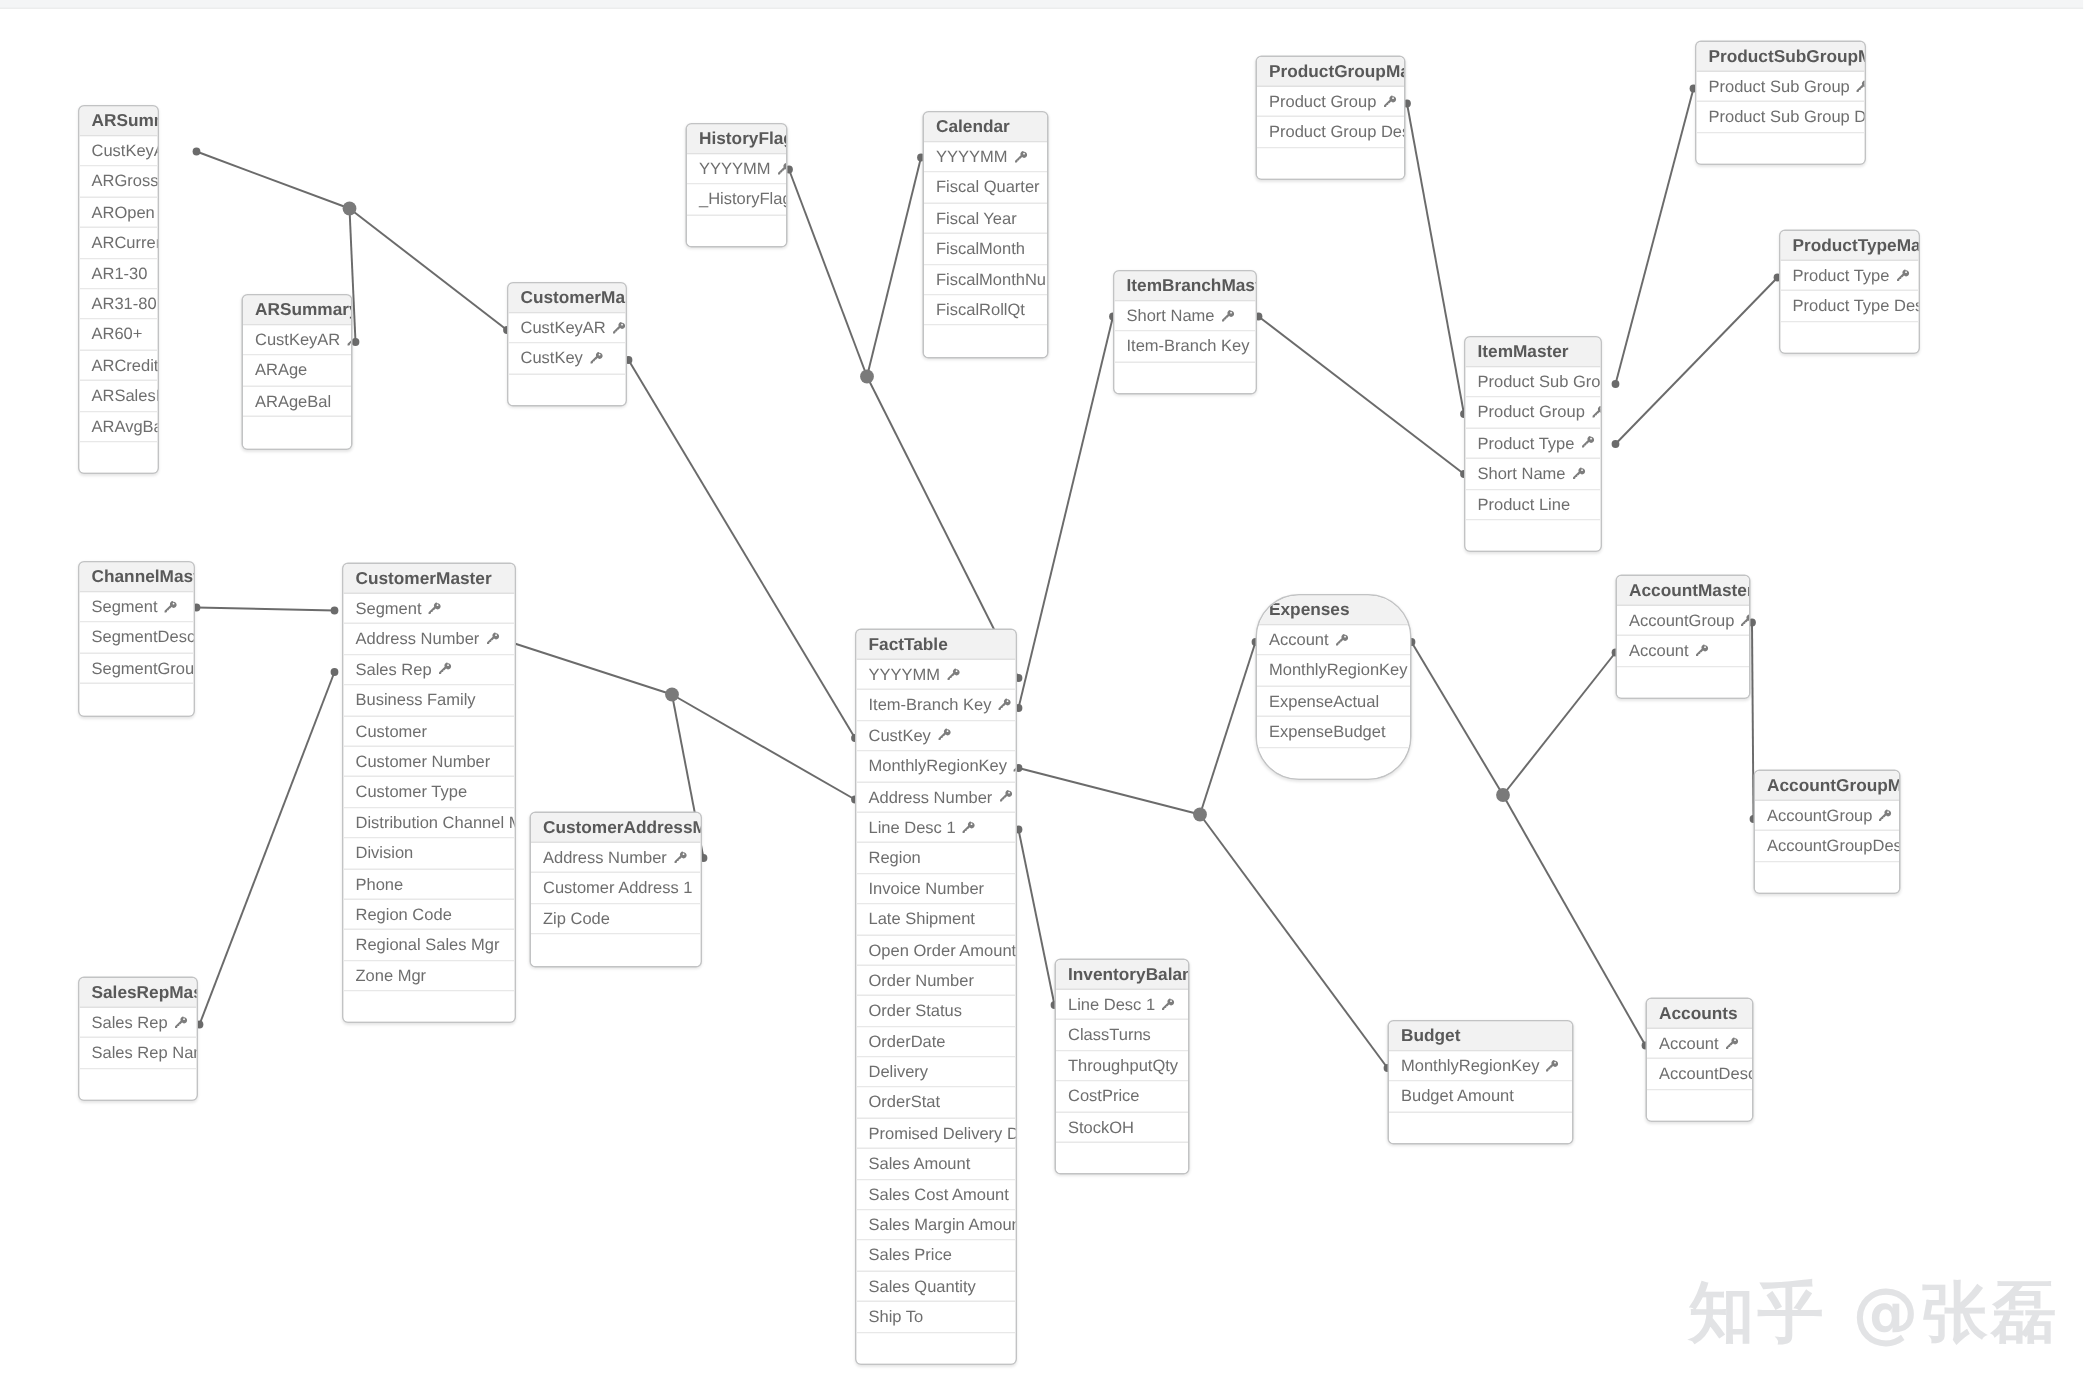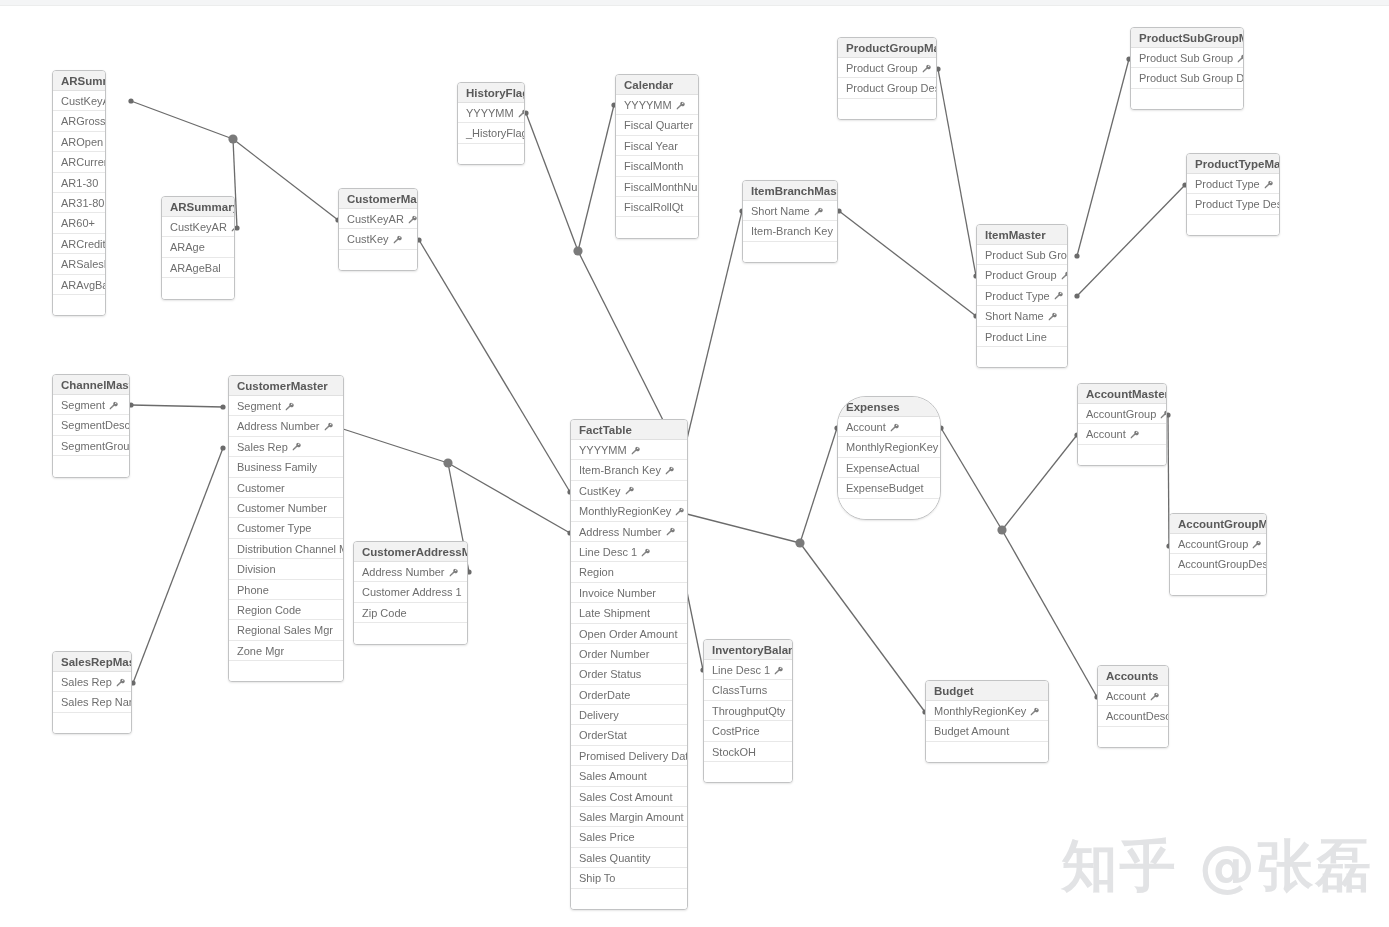--- a/index.html
+++ b/index.html
@@ -74,21 +74,21 @@
     vertical-align: middle;
     position: relative;
     top: -1px;
   }
   .key-icon svg { display: block; }
   .watermark {
     position: absolute;
     right: 16px;
     bottom: 22px;
     color: #e2e3e5;
-    font-size: 56px;
+    font-size: 44px;
     font-weight: bold;
     letter-spacing: 2px;
     font-family: "DejaVu Sans", sans-serif;
     user-select: none;
     white-space: nowrap;
   }
 </style>
 </head>
 <body>
 
@@ -343,21 +343,21 @@
       </div>
       <div class="table-box" style="left: 52px; top: 651px; width: 80px;">
         <div class="table-title">SalesRepMaster</div>
         <div class="field-row"><span>Sales Rep</span><span class="key-icon"><svg width="9" height="9" viewBox="0 0 16 16">
               <path d="M11.2 1.2a3.6 3.6 0 0 0-3.3 5.0L1.3 12.8l-.1 2.0 2.0-.1 1.0-1.0.0-1.2 1.2.0 1.0-1.0.0-1.2 1.2.0 1.9-1.9a3.6 3.6 0 1 0 1.7-6.2z" fill="#7d7d7d"></path>
               <circle cx="11.9" cy="4.3" r="1.05" fill="#ffffff"></circle>
             </svg></span></div>
         <div class="field-row"><span>Sales Rep Name</span></div>
         <div class="field-row tail">&nbsp;</div>
       </div>
-      <div class="table-box" style="left: 570px; top: 419px; width: 118px;">
+      <div class="table-box" style="left: 570px; top: 419px; width: 108px;">
         <div class="table-title">FactTable</div>
         <div class="field-row"><span>YYYYMM</span><span class="key-icon"><svg width="9" height="9" viewBox="0 0 16 16">
               <path d="M11.2 1.2a3.6 3.6 0 0 0-3.3 5.0L1.3 12.8l-.1 2.0 2.0-.1 1.0-1.0.0-1.2 1.2.0 1.0-1.0.0-1.2 1.2.0 1.9-1.9a3.6 3.6 0 1 0 1.7-6.2z" fill="#7d7d7d"></path>
               <circle cx="11.9" cy="4.3" r="1.05" fill="#ffffff"></circle>
             </svg></span></div>
         <div class="field-row"><span>Item-Branch Key</span><span class="key-icon"><svg width="9" height="9" viewBox="0 0 16 16">
               <path d="M11.2 1.2a3.6 3.6 0 0 0-3.3 5.0L1.3 12.8l-.1 2.0 2.0-.1 1.0-1.0.0-1.2 1.2.0 1.0-1.0.0-1.2 1.2.0 1.9-1.9a3.6 3.6 0 1 0 1.7-6.2z" fill="#7d7d7d"></path>
               <circle cx="11.9" cy="4.3" r="1.05" fill="#ffffff"></circle>
             </svg></span></div>
         <div class="field-row"><span>CustKey</span><span class="key-icon"><svg width="9" height="9" viewBox="0 0 16 16">

